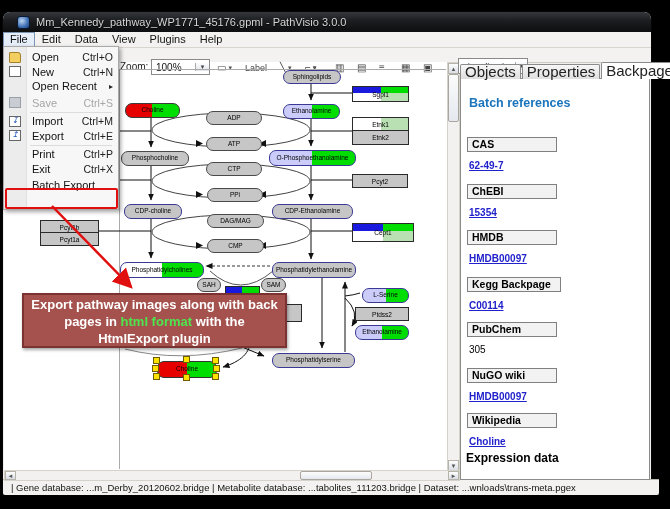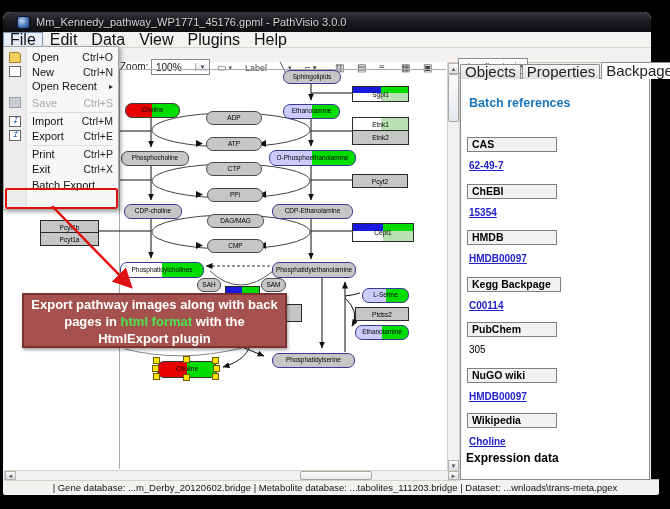--- a/index.html
+++ b/index.html
@@ -1,28 +1,28 @@
 <!DOCTYPE html>
 <html><head>
 <meta charset="utf-8">
 <style>
   html,body{margin:0;padding:0;background:#000;}
   #stage{position:relative;width:670px;height:509px;background:#000;overflow:hidden;
          font-family:"Liberation Sans",sans-serif;border-radius:16px;}
-  .abs{position:absolute;text-align:center;}
+  .abs{position:absolute;}
   
   #win{position:absolute;left:3px;top:12px;width:648px;height:482px;background:#f0efed;
        border-radius:7px 7px 2px 2px;box-shadow:0 0 0 1px #050505;}
   #titlebar{position:absolute;left:0;top:0;width:100%;height:20px;border-radius:7px 7px 0 0;
        background:linear-gradient(#34373c,#1b1d20 45%,#0d0e10);display:flex;align-items:center;}
   #titlebar .ticon{width:11px;height:11px;margin:0 6px 0 14px;border-radius:3px;
        background:radial-gradient(circle at 35% 35%,#bcd6f2,#3f6fb4 60%,#1d3f74);border:1px solid #0a1830;}
   #titlebar .ttext{font-size:11px;color:#d6d6d6;text-shadow:0 1px 1px #000;}
   #menubar{position:absolute;left:0;top:20px;width:100%;height:15px;background:#f3f2f0;
-       border-bottom:1px solid #d8d5cd;display:flex;align-items:flex-start;font-size:16px;color:#111;}
+       border-bottom:1px solid #d8d5cd;display:flex;align-items:flex-start;font-size:11px;color:#111;}
   .mb-item{padding:0 7px;height:15px;line-height:15px;}
   .mb-item.open{background:#e6eefa;box-shadow:inset 0 0 0 1px #7d96b5;}
   #toolbar{position:absolute;left:0;top:36px;width:100%;height:14px;background:#f3f2f0;
        border-bottom:1px solid #cdcac2;font-size:10px;color:#333;}
   .combo{position:absolute;background:#fff;border:1px solid #8a8a8a;font-size:10px;color:#111;
        display:flex;align-items:center;}
   .combo .cval{flex:1;padding-left:4px;}
   .combo .carr{width:13px;text-align:center;background:linear-gradient(#fdfdfd,#dfe5ec);
        border-left:1px solid #aaa;font-size:7px;color:#444;}
   .tbtn{position:absolute;top:48px;height:15px;display:flex;align-items:center;gap:2px;

